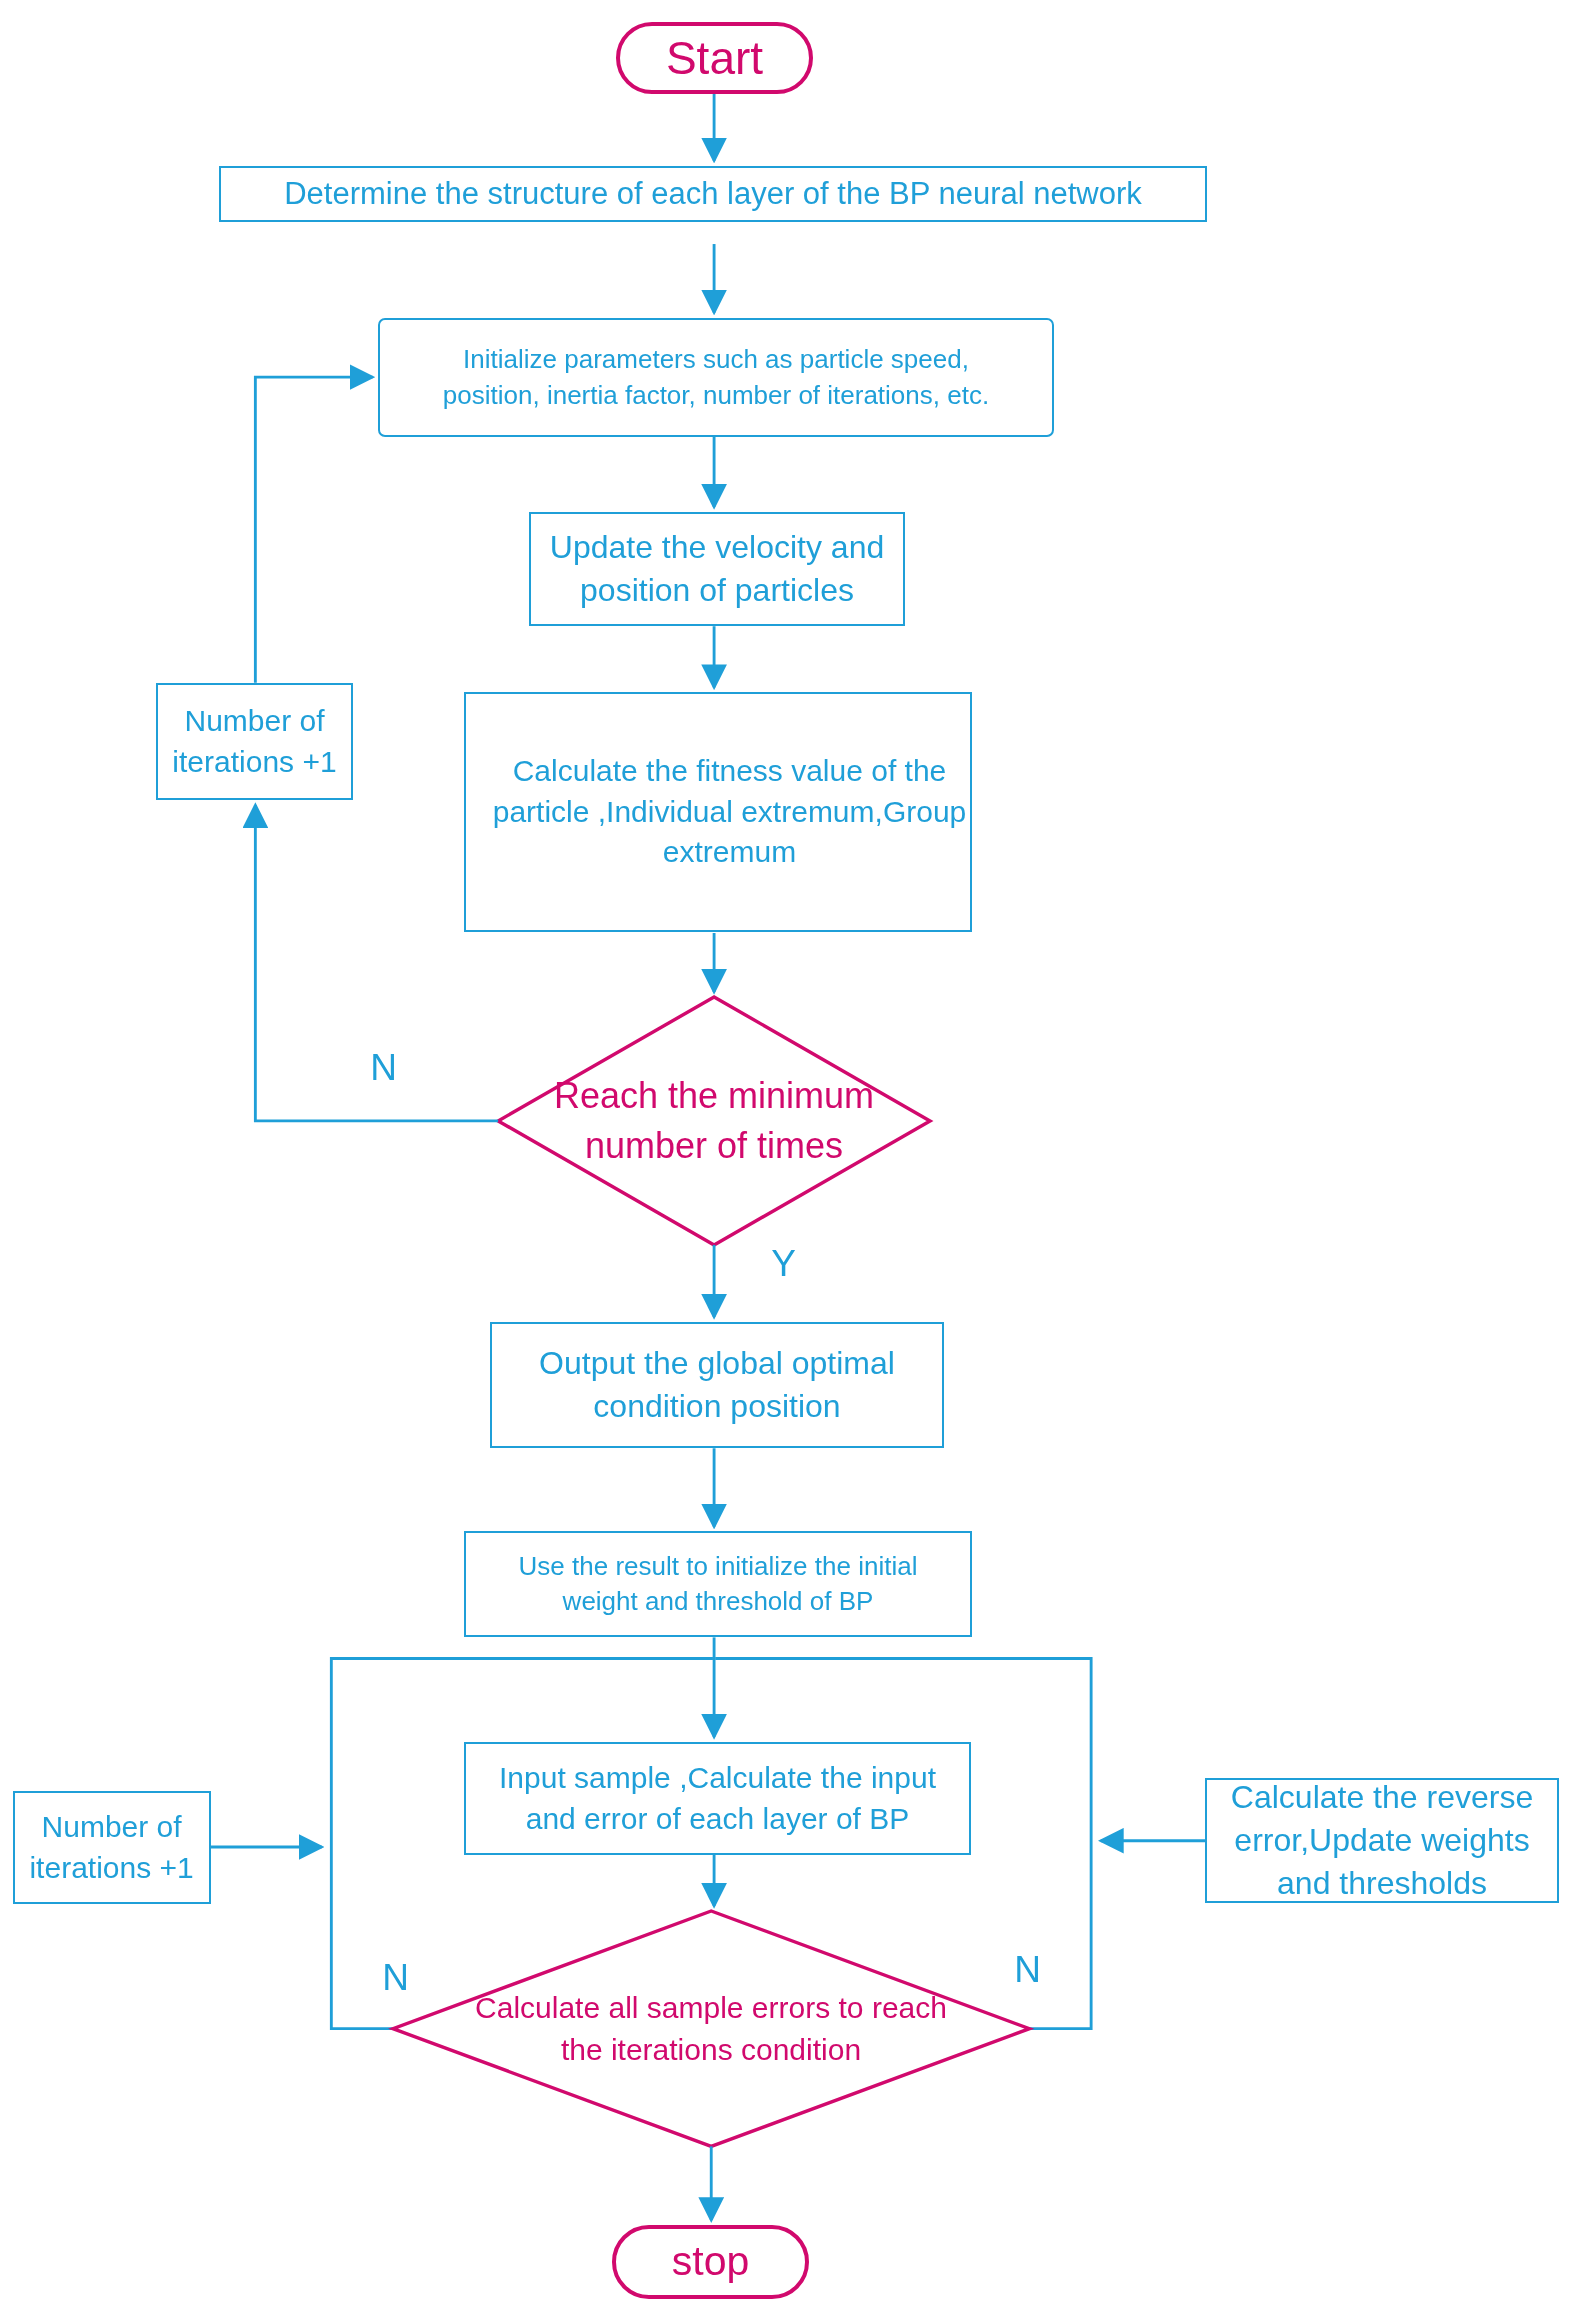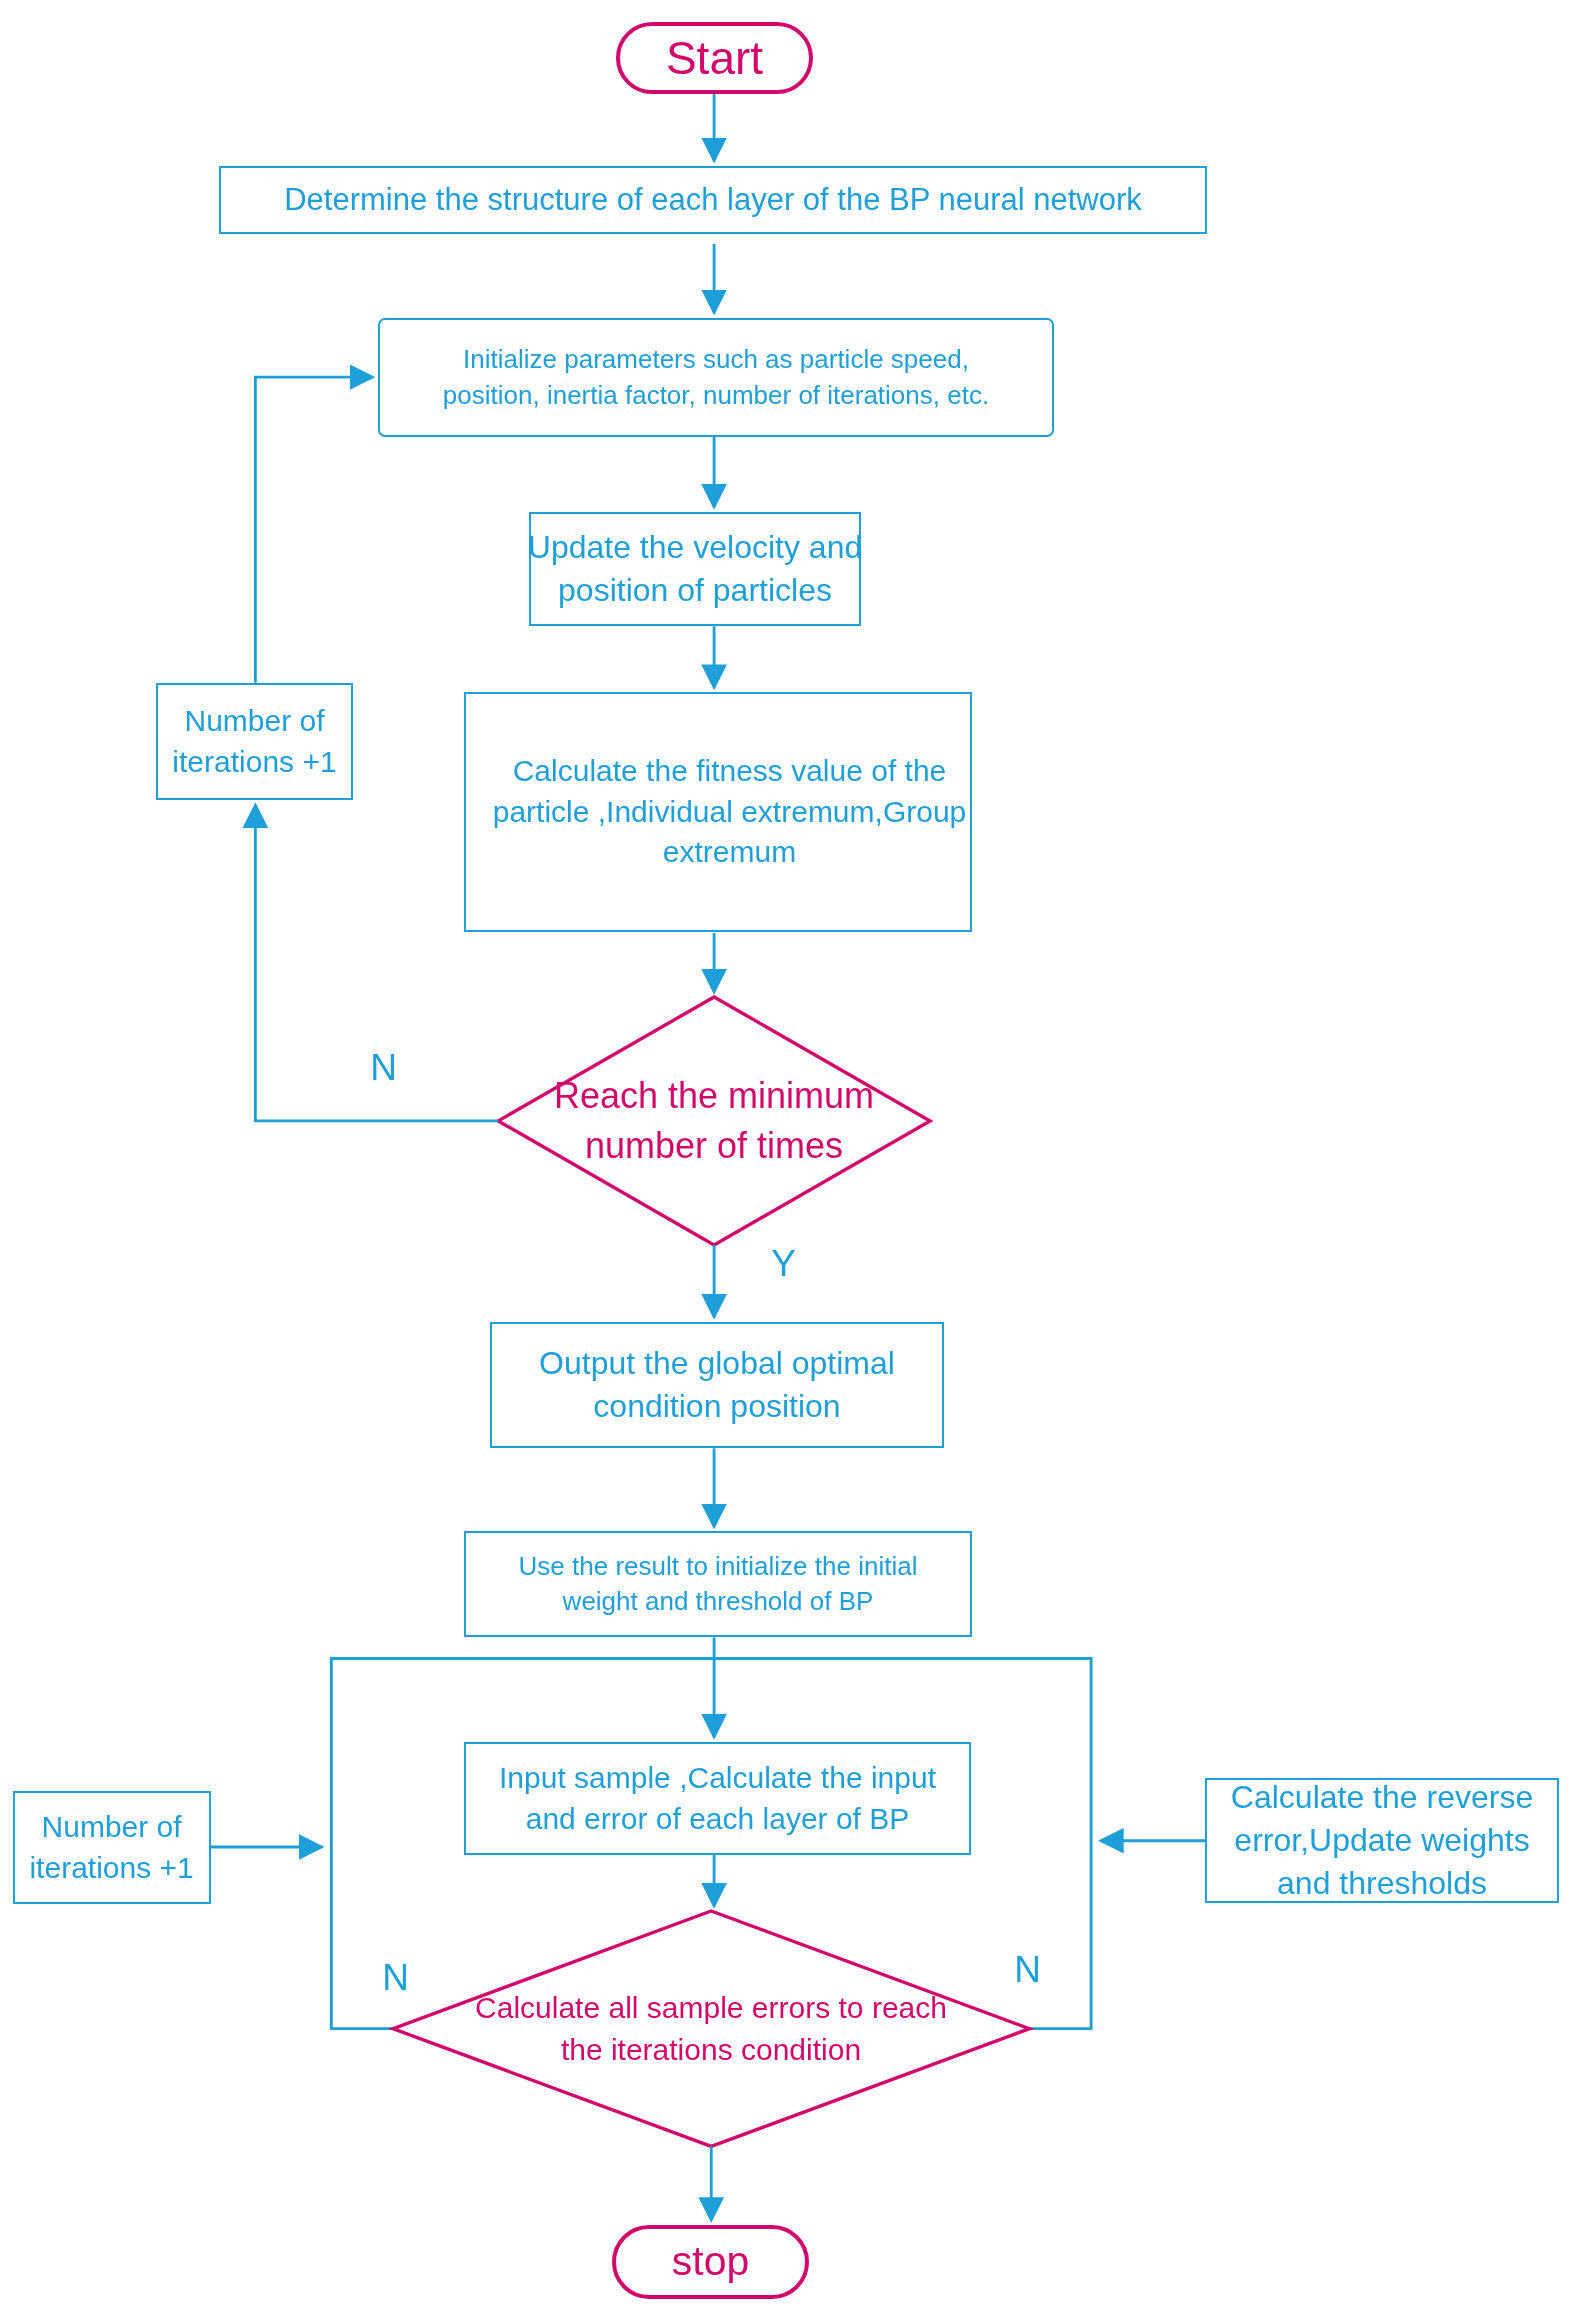--- a/index.html
+++ b/index.html
@@ -46,23 +46,23 @@
   }
   .edge-label{
     position:absolute;
     width:57px;height:48px;
     display:flex;align-items:center;justify-content:center;
     color:#1f9fd8;
     font-size:37px;
     z-index:3;
   }
   .n-start{left:616px;top:22px;width:197px;height:72px;border-radius:37px;border-width:4.6px;font-size:46px;}
-  .n-a{left:219px;top:166px;width:988px;height:68px;font-size:31px;}
+  .n-a{left:219px;top:166px;width:988px;height:56px;font-size:31px;}
   .n-b{left:378px;top:318px;width:676px;height:119px;font-size:26px;border-radius:7px;}
-  .n-c{left:529px;top:512px;width:332px;height:114px;font-size:32px;}
+  .n-c{left:529px;top:512px;width:376px;height:114px;font-size:32px;}
   .n-d{left:464px;top:692px;width:508px;height:240px;font-size:30px;padding-left:23px;}
   .n-e{left:156px;top:683px;width:197px;height:117px;font-size:30px;}
   .n-g{left:490px;top:1322px;width:454px;height:126px;font-size:32px;}
   .n-h{left:464px;top:1531px;width:508px;height:106px;font-size:26px;}
   .n-j{left:464px;top:1742px;width:507px;height:113px;font-size:30px;}
   .n-k{left:12.6px;top:1791px;width:198px;height:113px;font-size:30px;}
   .n-l{left:1205px;top:1778px;width:354px;height:125px;font-size:32px;}
   .n-stop{left:612px;top:2225px;width:197px;height:74px;border-radius:37px;border-width:4px;font-size:41px;}
   .t-f{left:498px;top:997px;width:432px;height:248px;font-size:36px;}
   .t-m{left:393px;top:1911px;width:636px;height:235px;font-size:30px;}

